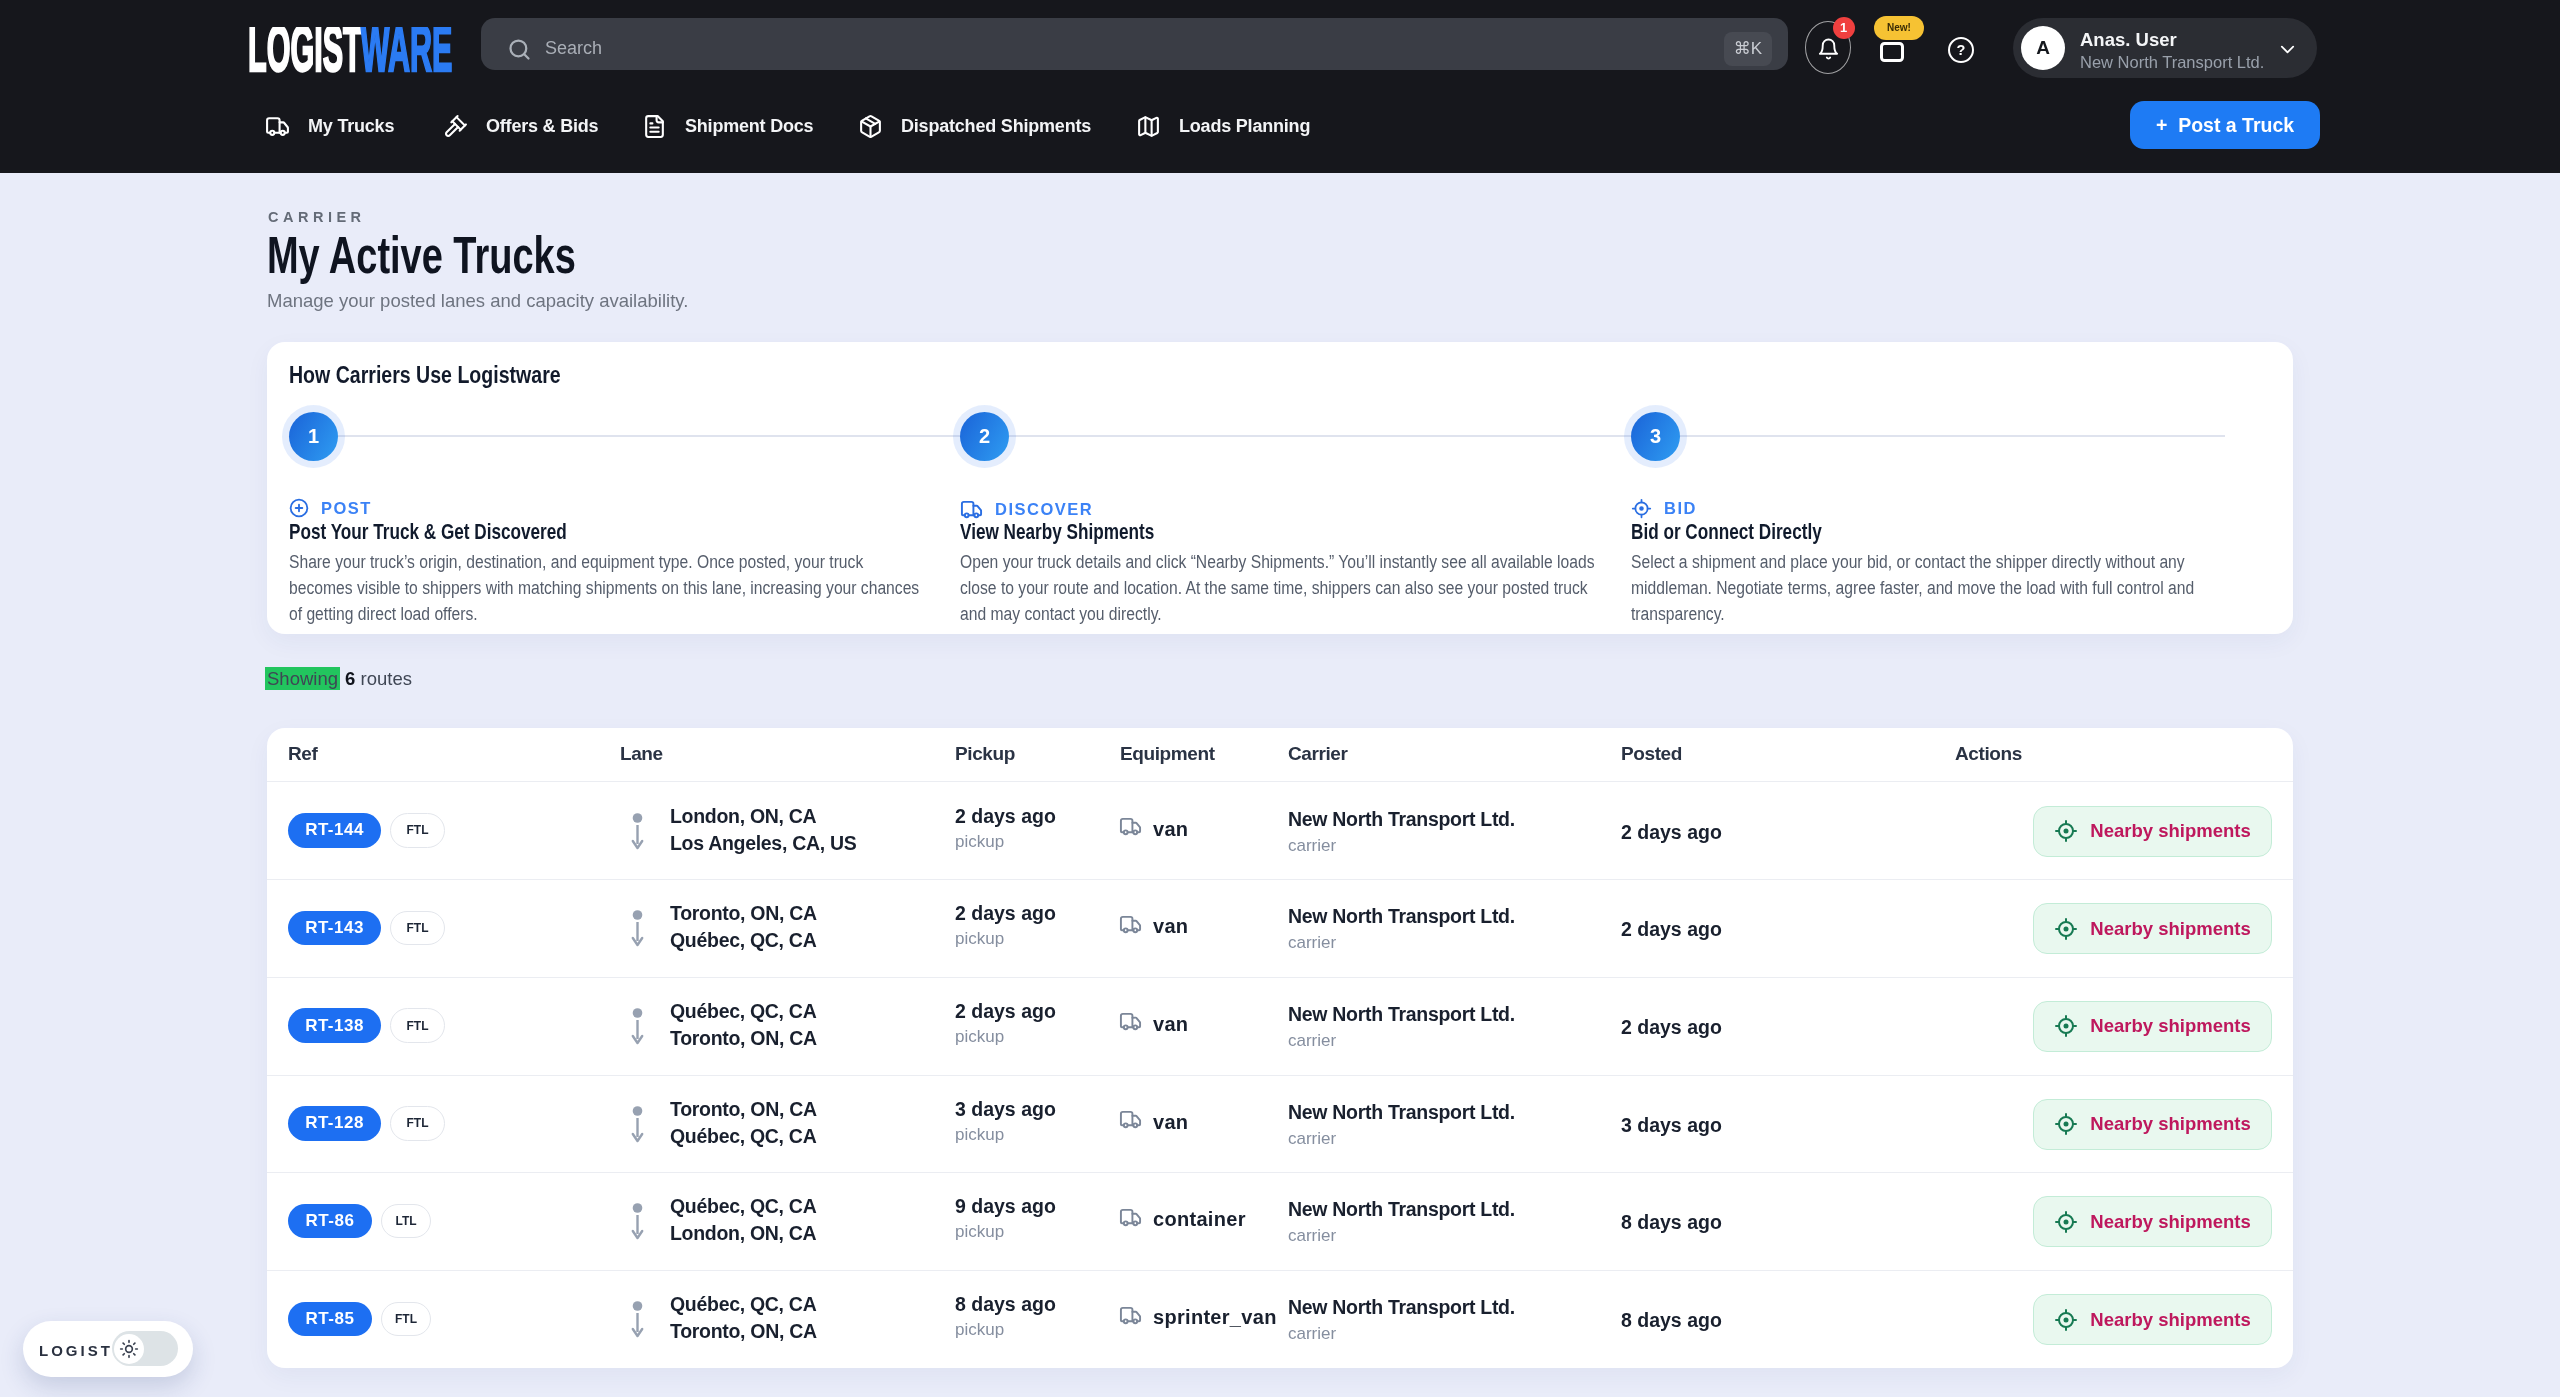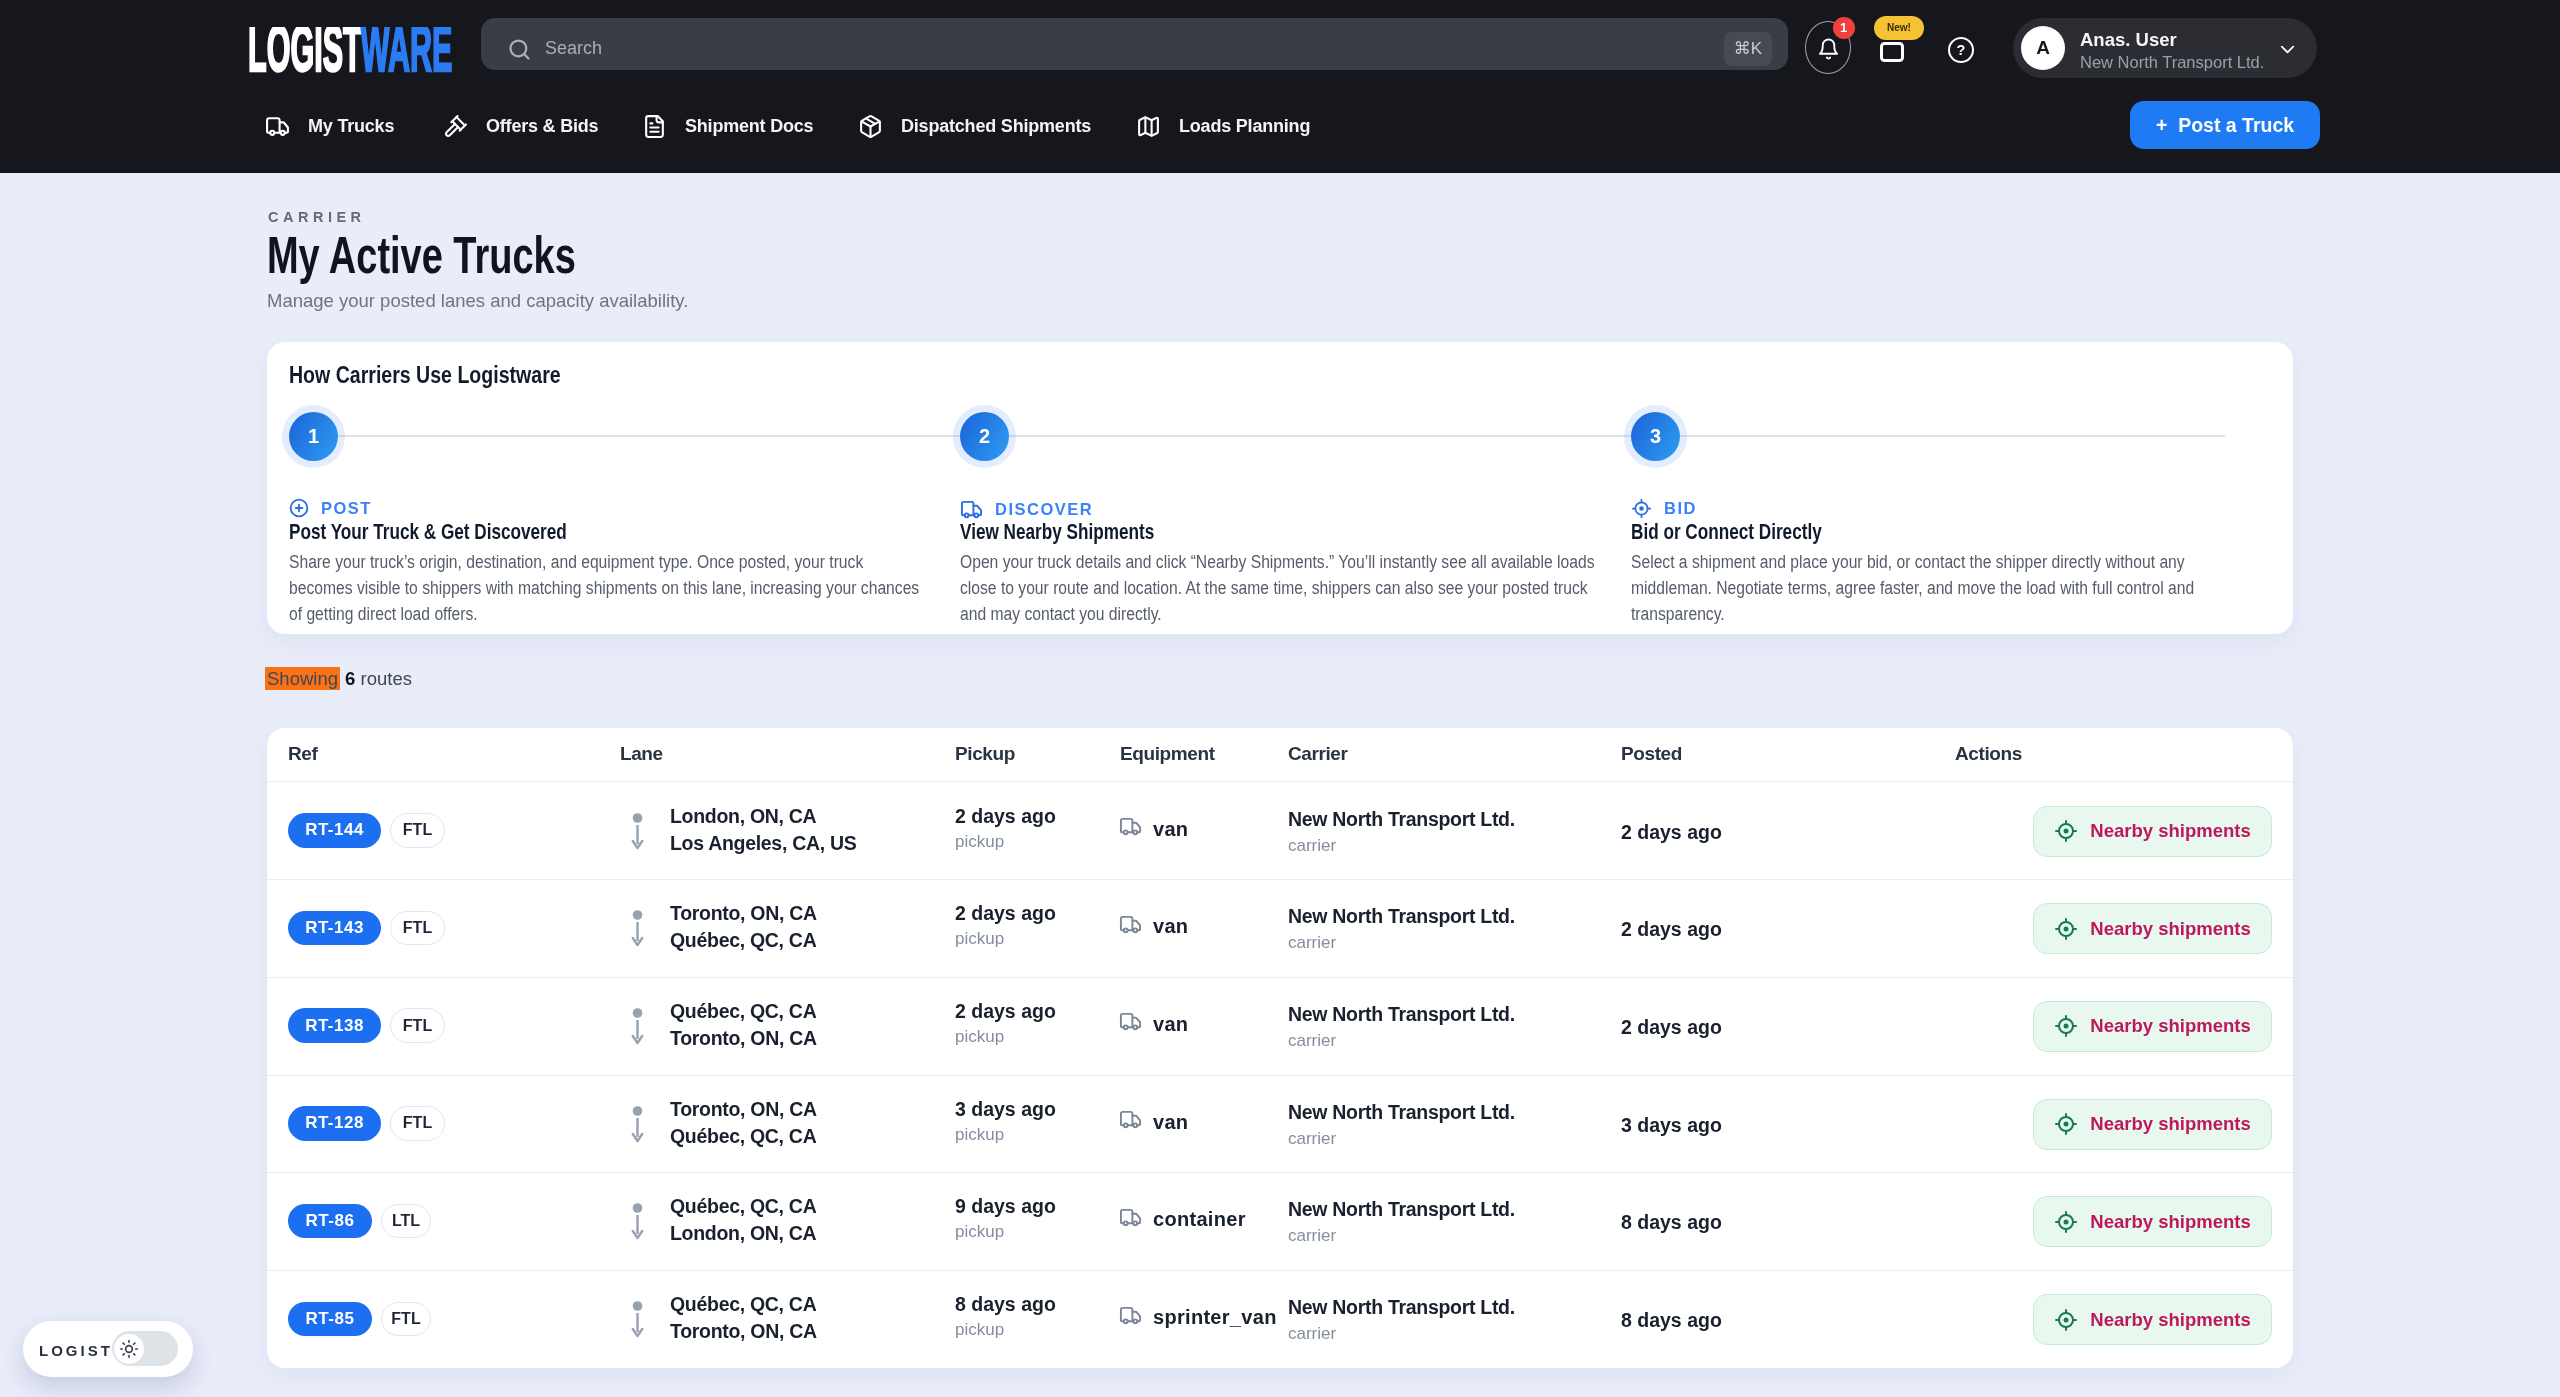--- a/index.html
+++ b/index.html
@@ -33,29 +33,29 @@
 
 .card1 { position:absolute; left:267px; top:342px; width:2026px; height:292px; background:#fff; border-radius:18px; box-shadow:0 8px 24px rgba(40,60,120,.05); }
 .card1 h2 { position:absolute; left:22px; top:20px; font-size:23px; font-weight:bold; color:#121a2b; transform:scale(.85,1); transform-origin:left top; white-space:nowrap; }
 .stepline { position:absolute; left:46px; top:93px; width:1912px; height:2px; background:#dfe3ee; }
 .stepc { position:absolute; top:70px; width:49px; height:49px; border-radius:50%; background:linear-gradient(120deg,#1a63d8,#2f9df2); box-shadow:0 0 0 7px rgba(88,140,240,.16); color:#fff; font-size:20px; font-weight:bold; text-align:center; line-height:49px; }
 .slabel { position:absolute; top:156px; display:flex; align-items:center; gap:12px; color:#3b82f6; font-size:16.5px; font-weight:bold; letter-spacing:1.5px; }
 .stitle { position:absolute; top:179px; font-size:22px; font-weight:bold; color:#101a2c; line-height:1; transform:scale(.78,1); transform-origin:left top; white-space:nowrap; }
 .spara { position:absolute; top:207px; width:900px; font-size:18px; line-height:26px; color:#555d6b; transform:scale(.87,1); transform-origin:left top; }
 
 .showing { position:absolute; left:265px; top:668px; font-size:18.5px; color:#3f4654; }
-.showing .hl { background:#f97316; padding:1px 2px; }
+.showing .hl { background:#22c55e; padding:1px 2px; }
 .showing b { color:#10131c; }
 
 .tcard { position:absolute; left:267px; top:728px; width:2026px; height:640px; background:#fff; border-radius:18px; box-shadow:0 8px 24px rgba(40,60,120,.05); overflow:hidden; }
 .th { position:absolute; top:16px; font-size:19px; font-weight:bold; color:#2a3344; line-height:1; letter-spacing:-0.4px; }
 .rowline { position:absolute; left:0; width:2026px; height:1px; background:#ebedf2; }
 .row { position:absolute; left:0; width:2026px; height:97px; }
 .refpill { position:absolute; left:21px; top:31.5px; height:34.5px; background:#1d6ff2; border-radius:18px; color:#fff; font-size:17px; font-weight:bold; letter-spacing:0.5px; display:flex; align-items:center; justify-content:center; }
-.typepill { position:absolute; top:31.5px; height:34.5px; background:#fff; border:1.5px solid #e3e6ec; border-radius:18px; color:#1d2636; font-size:16px; font-weight:bold; display:flex; align-items:center; justify-content:center; }
+.typepill { position:absolute; top:31.5px; height:34.5px; background:#fff; border:1.5px solid #e3e6ec; border-radius:18px; color:#1d2636; font-size:12px; font-weight:bold; display:flex; align-items:center; justify-content:center; }
 .lanedot { position:absolute; left:364px; top:31px; }
 .lane1 { position:absolute; left:403px; top:25px; font-size:19.5px; font-weight:bold; color:#19202e; letter-spacing:-0.3px; line-height:1; }
 .lane2 { position:absolute; left:403px; top:52px; font-size:19.5px; font-weight:bold; color:#19202e; letter-spacing:-0.3px; line-height:1; }
 .pick1 { position:absolute; left:688px; top:25px; font-size:19.5px; font-weight:bold; color:#19202e; line-height:1; }
 .pick2 { position:absolute; left:688px; top:51px; font-size:17px; color:#858e9f; line-height:1; }
 .eqic { position:absolute; left:852px; top:33.5px; }
 .eqtx { position:absolute; left:886px; top:37px; font-size:20px; letter-spacing:0.3px; font-weight:bold; color:#19202e; line-height:1; }
 .car1 { position:absolute; left:1021px; top:28px; font-size:19.5px; font-weight:bold; color:#19202e; letter-spacing:-0.3px; line-height:1; }
 .car2 { position:absolute; left:1021px; top:55px; font-size:17px; color:#858e9f; line-height:1; }
 .posted { position:absolute; left:1354px; top:41px; font-size:19.5px; font-weight:bold; color:#19202e; line-height:1; }

